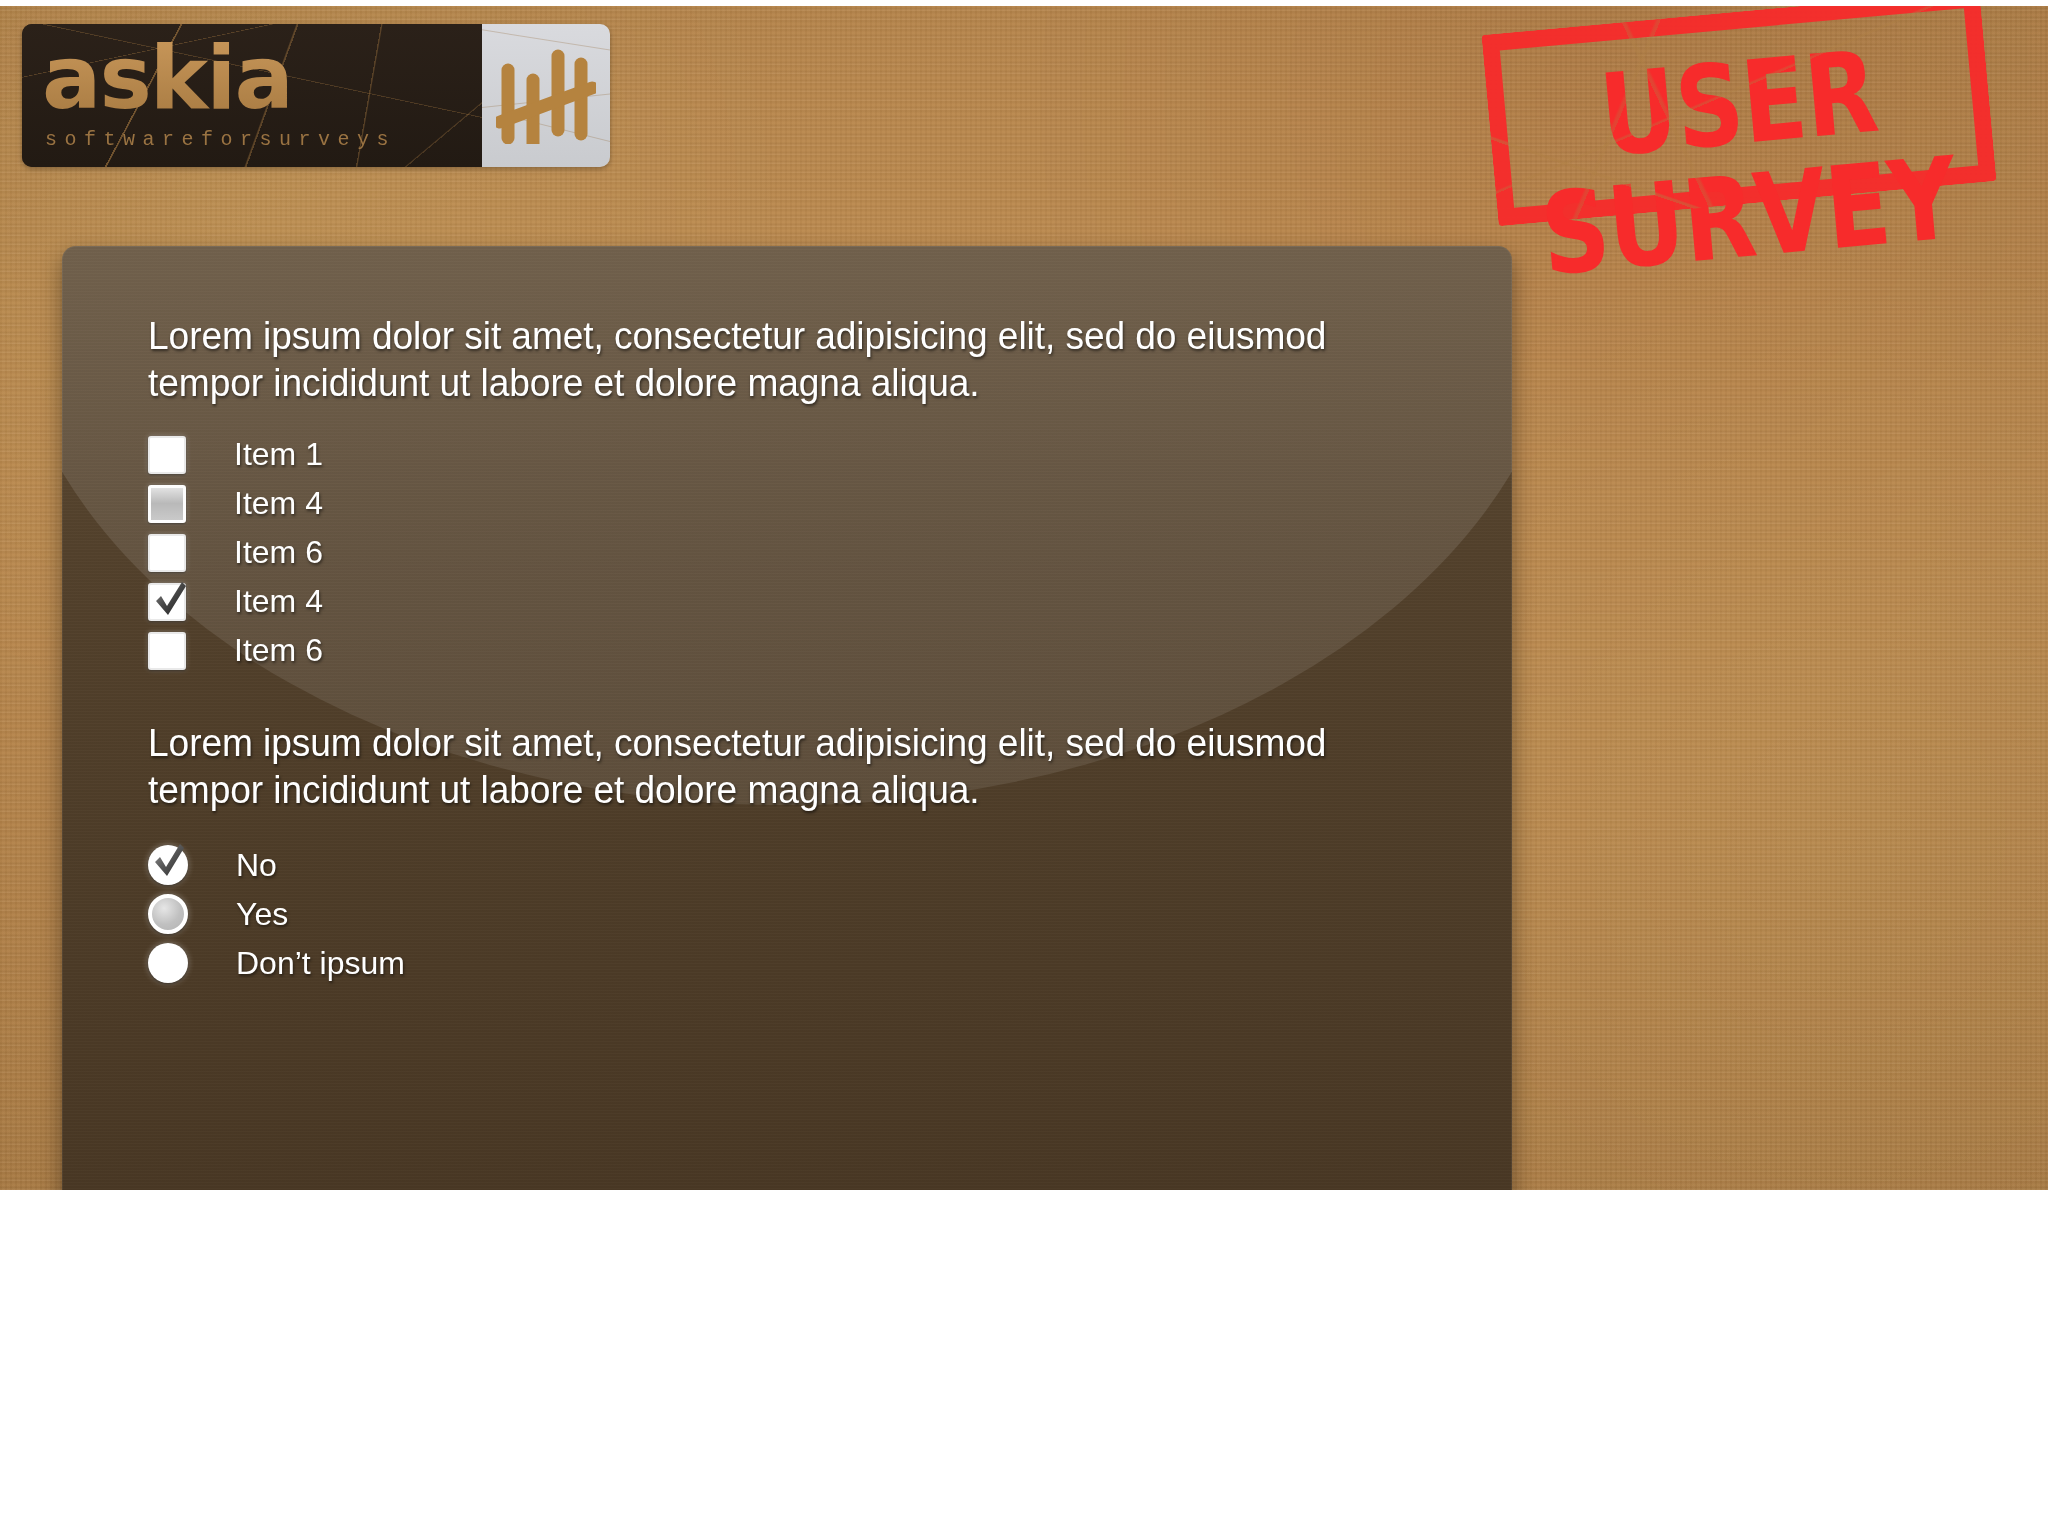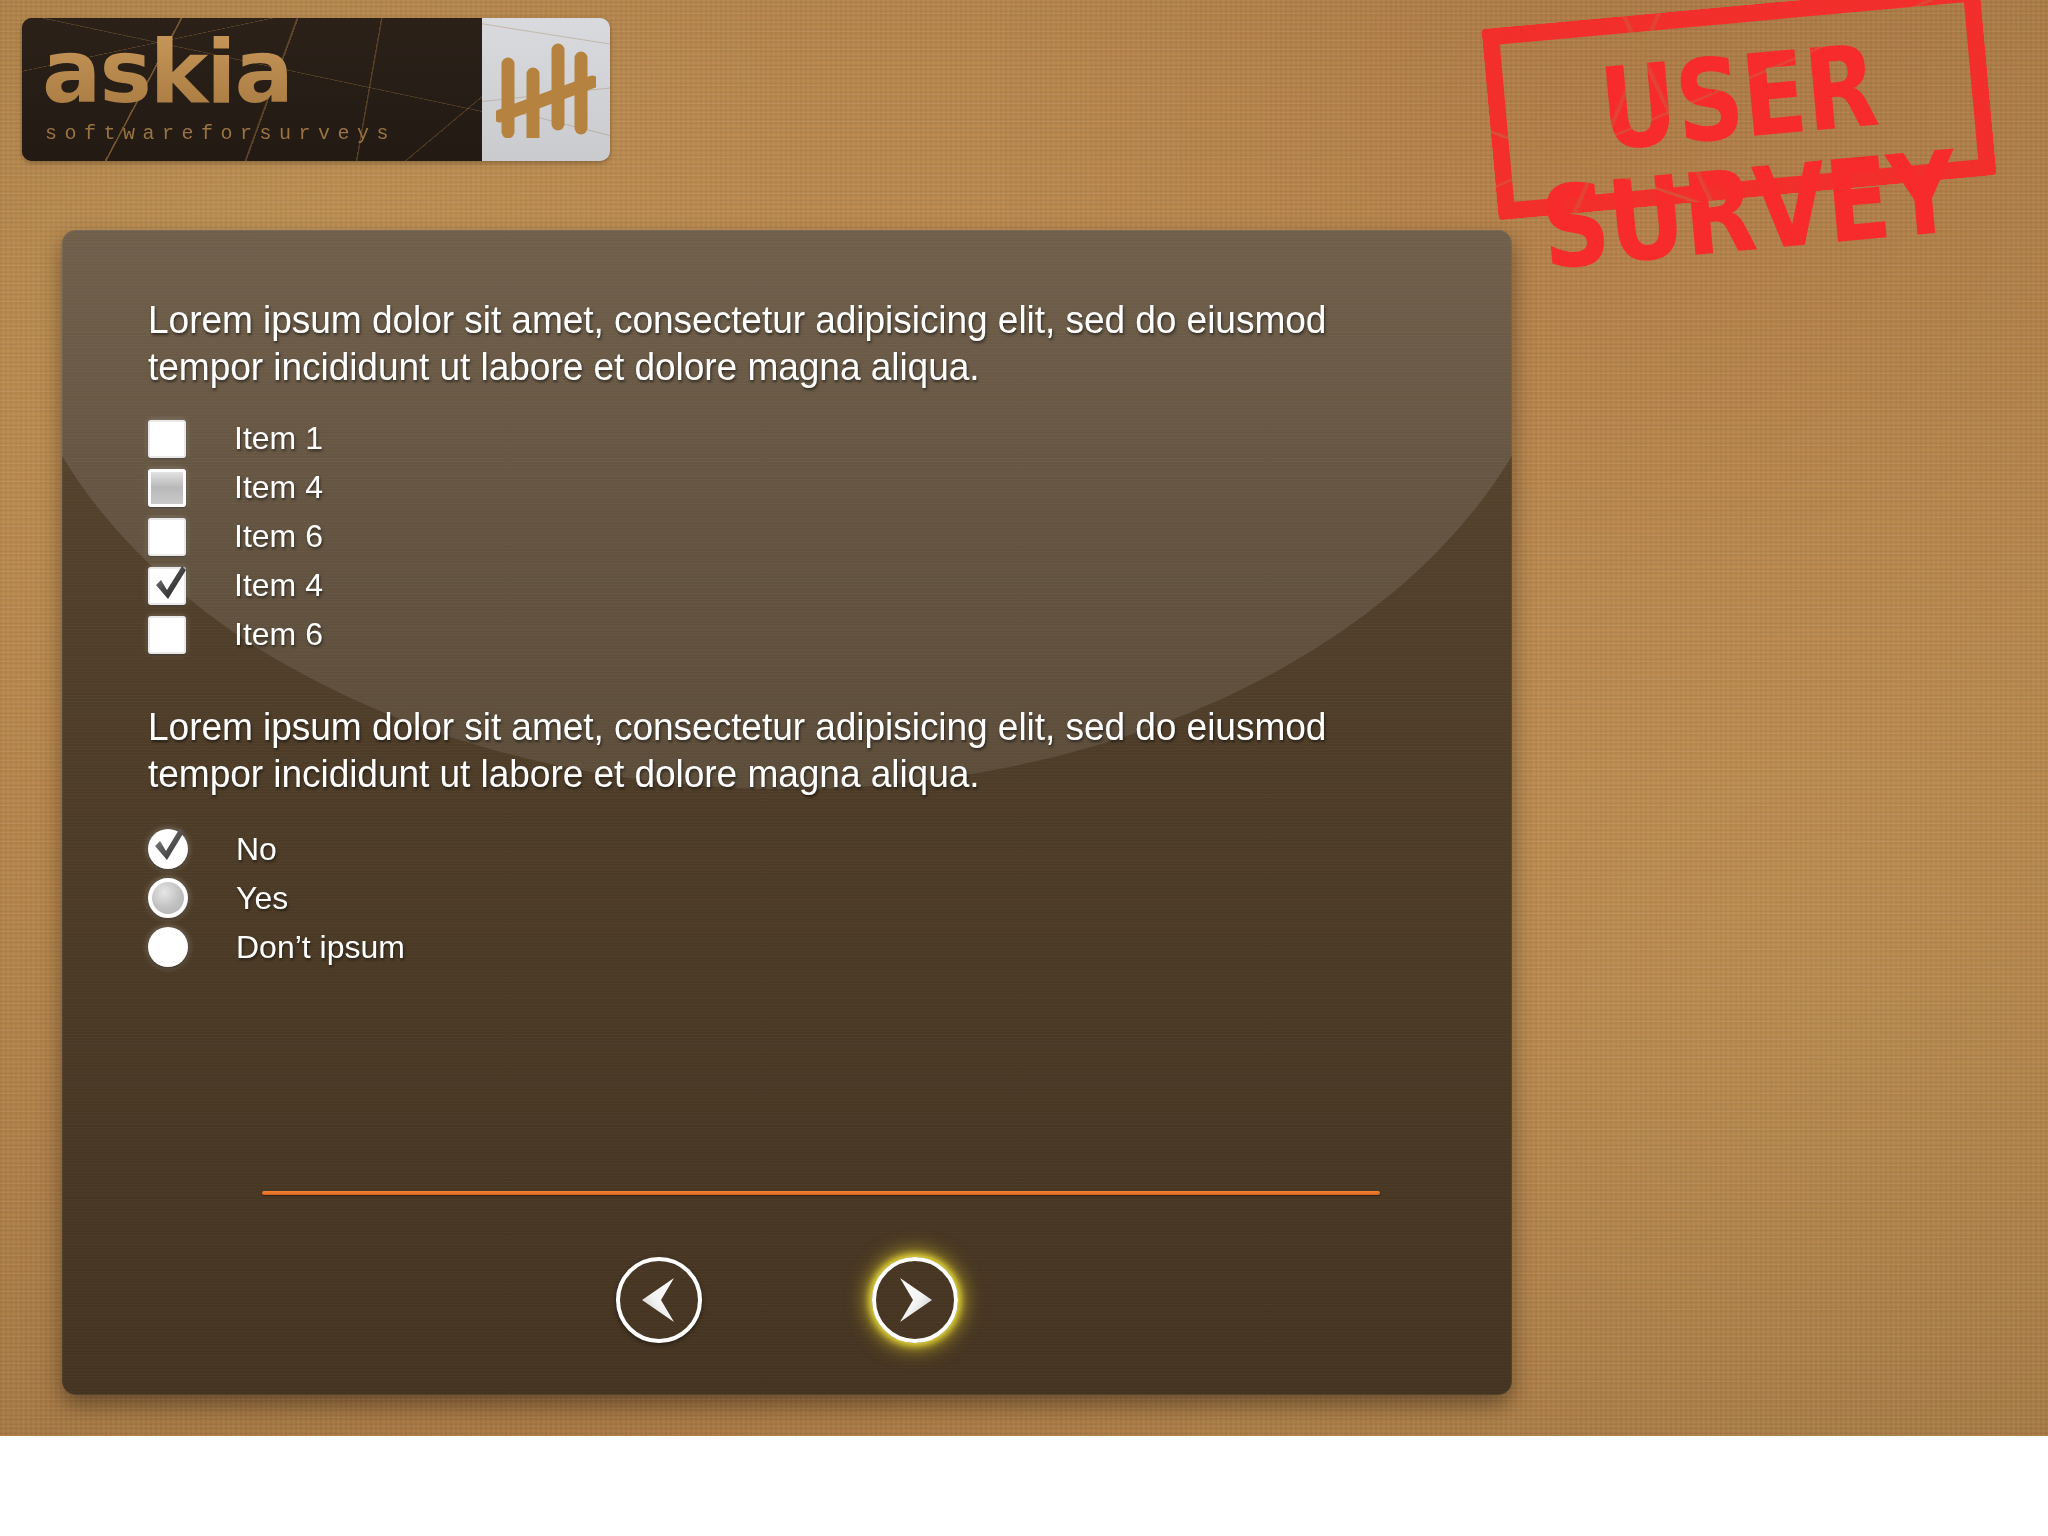--- a/index.html
+++ b/index.html
@@ -6,34 +6,35 @@
 
   html, body {
     width:2048px; height:1536px;
     overflow:hidden;
     font-family:"Liberation Sans", sans-serif;
   }
 
   
   #stage{
     position:relative;
-    width:2048px; height:1436px;
+    width:2048px; height:1184px;
     background-color:#b5834a;
     background-image:
       repeating-linear-gradient(0deg,
         rgba(255,255,255,.055) 0px, rgba(255,255,255,.055) 1px,
         rgba(0,0,0,.045) 2px,     rgba(0,0,0,.045) 3px,
         rgba(255,255,255,.02) 4px, rgba(255,255,255,.02) 6px,
         rgba(0,0,0,.03) 7px,      rgba(0,0,0,.03) 9px),
       repeating-linear-gradient(90deg,
         rgba(0,0,0,.022) 0px, rgba(0,0,0,.022) 2px,
         rgba(255,255,255,.018) 2px, rgba(255,255,255,.018) 5px),
       radial-gradient(ellipse 120% 95% at 48% 42%,
         #c08e52 0%, #b9874c 38%, #a87a43 72%, #996d3b 100%);
     overflow:hidden;
+    margin-top:6px;
   }
   
   #stage::before{
     content:"";position:absolute;inset:0;pointer-events:none;
     background-image:
       radial-gradient(circle at 12% 18%, rgba(255,255,255,.07), transparent 28%),
       radial-gradient(circle at 78% 8%,  rgba(0,0,0,.06),       transparent 32%),
       radial-gradient(circle at 30% 88%, rgba(0,0,0,.055),      transparent 35%),
       radial-gradient(circle at 90% 70%, rgba(255,255,255,.05), transparent 30%);
     mix-blend-mode:overlay;
@@ -123,21 +124,21 @@
     background-image:
       linear-gradient(24deg, transparent 0 21%, rgba(176,128,68,.40) 21% 21.6%, transparent 22%),
       linear-gradient(-18deg, transparent 0 55%, rgba(176,128,68,.32) 55% 55.5%, transparent 56%),
       linear-gradient(70deg, transparent 0 37%, rgba(176,128,68,.30) 37% 37.5%, transparent 38%),
       linear-gradient(-62deg, transparent 0 70%, rgba(176,128,68,.28) 70% 70.5%, transparent 71%);
     mix-blend-mode:normal;
   }
 
   
   #panel{
-    position:absolute; left:62px; top:230px;
+    position:absolute; left:62px; top:240px;
     width:1450px; height:1165px;
     border-radius:14px;
     background:
       repeating-linear-gradient(0deg,
         rgba(255,255,255,.014) 0 1px, rgba(0,0,0,.018) 1px 3px),
       linear-gradient(180deg,#5d4a33 0%, #53412c 26%, #4c3b27 62%, #463522 100%);
     box-shadow:
       0 10px 22px rgba(0,0,0,.38),
       inset 0 0 0 1px rgba(255,255,255,.05);
     overflow:hidden;

